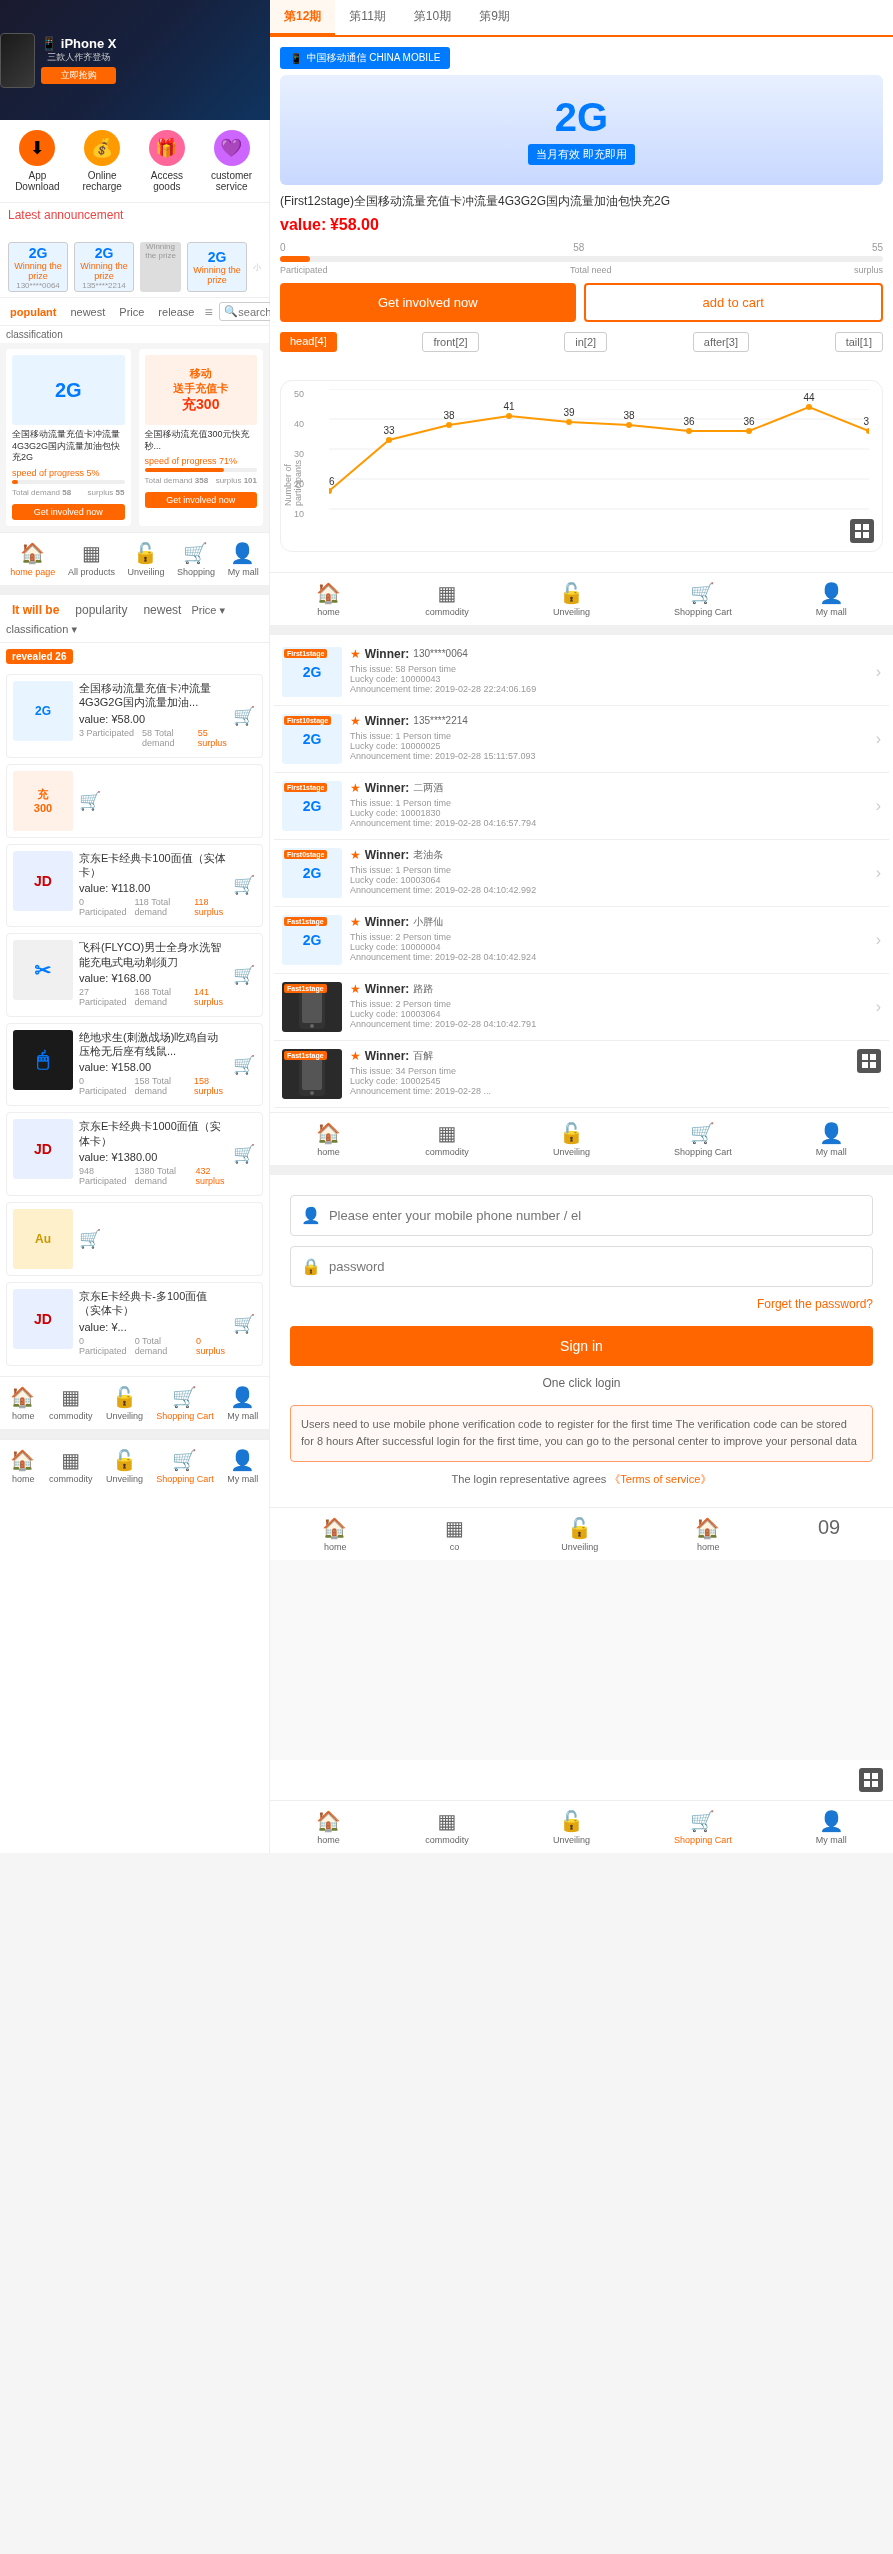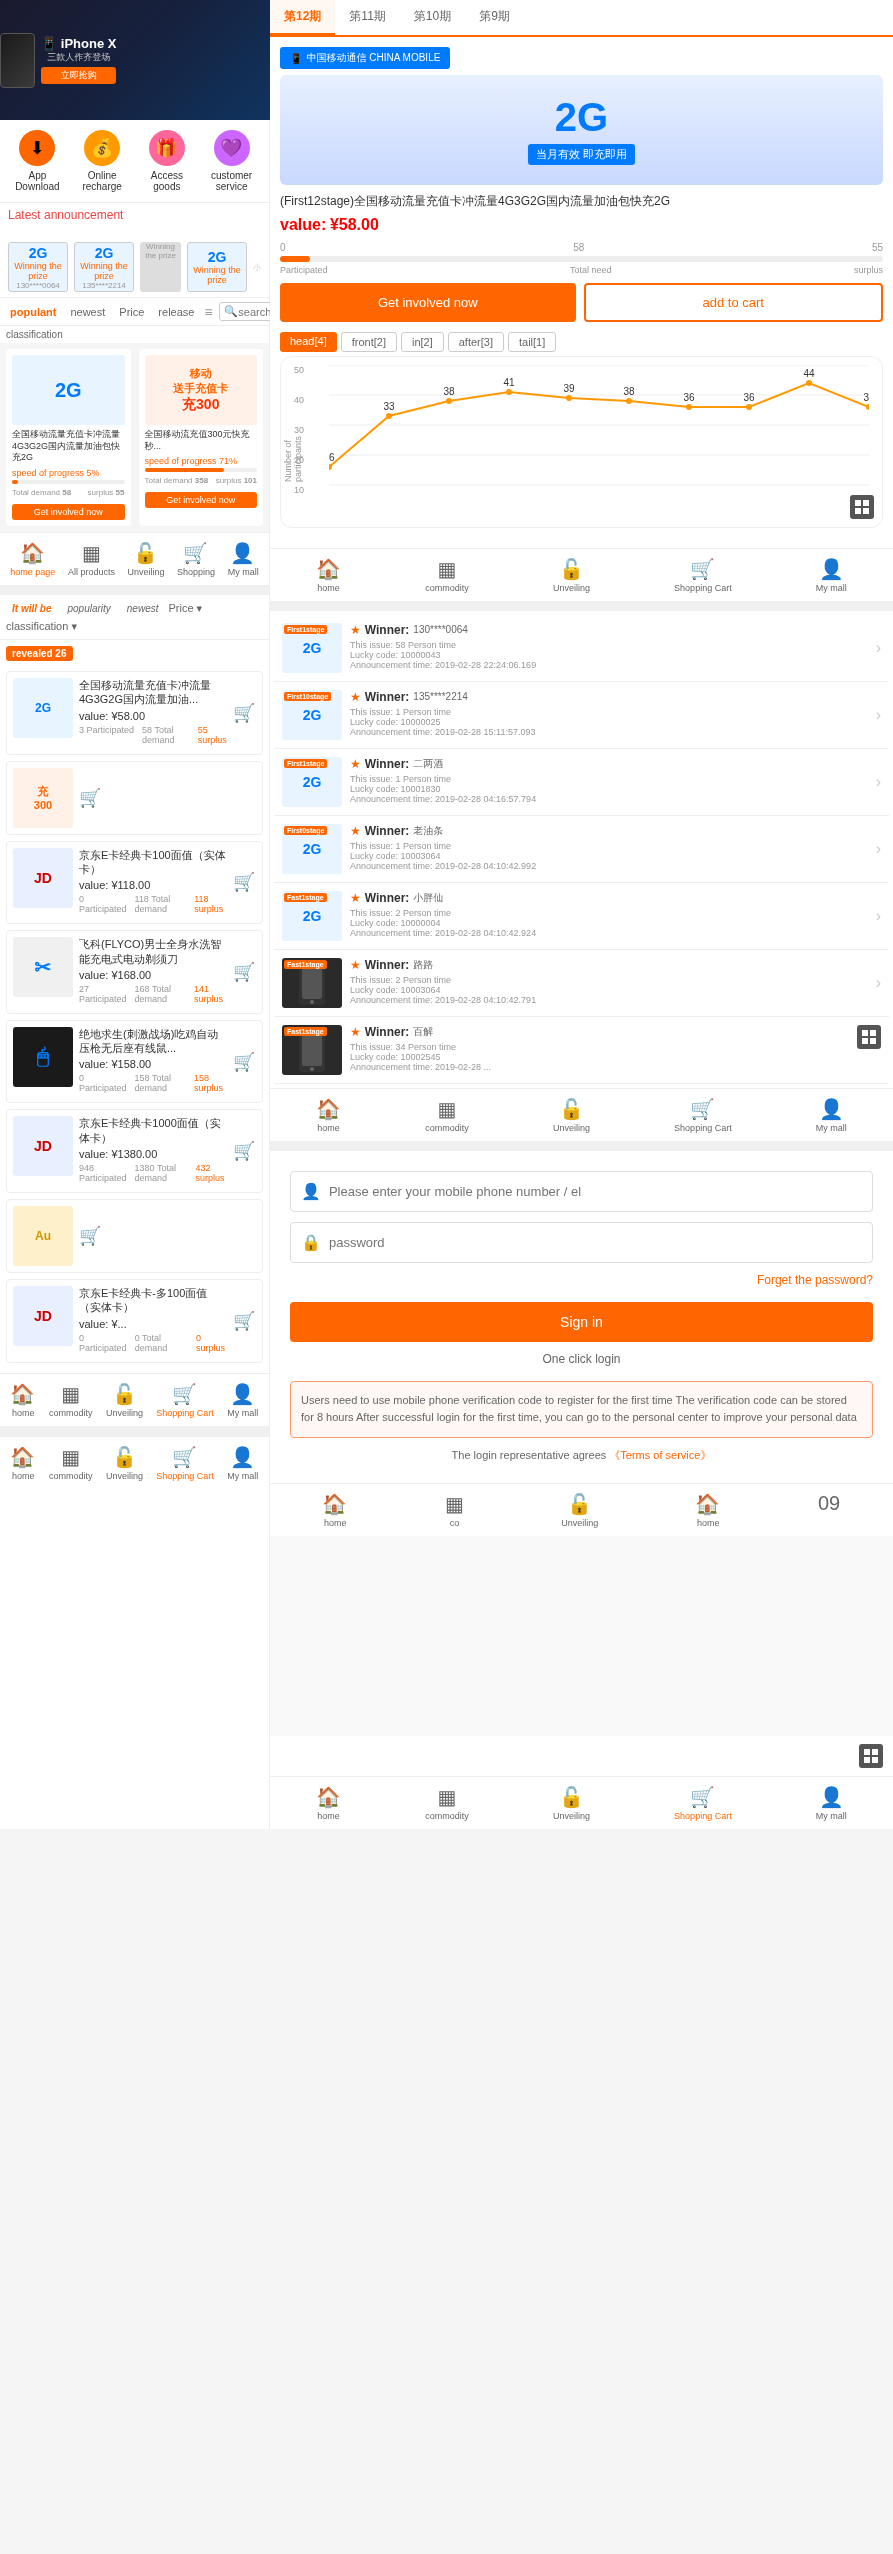--- a/index.html
+++ b/index.html
@@ -51,21 +51,21 @@
     
     .bottom-nav { display: flex; justify-content: space-around; padding: 8px 4px; background: #fff; border-top: 1px solid #eee; position: sticky; bottom: 0; }
     .bottom-nav-item { display: flex; flex-direction: column; align-items: center; gap: 2px; cursor: pointer; }
     .bottom-nav-icon { font-size: 20px; color: #666; }
     .bottom-nav-icon.active { color: #ff6600; }
     .bottom-nav-label { font-size: 9px; color: #666; }
     .bottom-nav-label.active { color: #ff6600; }
     
     
     .revealed-header { display: flex; gap: 4px; padding: 6px; background: #fff; border-bottom: 1px solid #eee; flex-wrap: wrap; }
-    .revealed-tab { font-size: 10px; padding: 2px 6px; border-radius: 3px; cursor: pointer; font-style: italic; }
+    .revealed-tab { font-size: 12px; padding: 2px 6px; border-radius: 3px; cursor: pointer; }
     .revealed-tab.active { color: #ff6600; font-weight: bold; }
     .revealed-tab.inactive { color: #666; }
     .price-dropdown { font-size: 11px; color: #666; display: flex; align-items: center; gap: 2px; cursor: pointer; }
     .class-dropdown { font-size: 11px; color: #666; display: flex; align-items: center; gap: 2px; cursor: pointer; }
     
     .revealed-badge { background: #ff6600; color: white; padding: 2px 6px; border-radius: 3px; font-size: 10px; font-weight: bold; margin: 6px; display: inline-block; }
     
     .revealed-list { padding: 4px 6px; }
     .revealed-item { background: #fff; margin-bottom: 6px; border-radius: 4px; display: flex; gap: 6px; padding: 6px; border: 1px solid #eee; }
     .revealed-item-img { width: 60px; height: 60px; background: #e8f4ff; border-radius: 3px; flex-shrink: 0; display: flex; align-items: center; justify-content: center; font-size: 18px; font-weight: bold; color: #007aff; }
@@ -99,21 +99,21 @@
     .progress-section { margin-bottom: 8px; }
     .progress-nums { display: flex; justify-content: space-between; font-size: 10px; color: #999; margin-bottom: 3px; }
     .progress-bar-big { height: 6px; background: #eee; border-radius: 3px; margin-bottom: 3px; }
     .progress-fill-big { height: 100%; background: #ff6600; border-radius: 3px; }
     .progress-labels { display: flex; justify-content: space-between; font-size: 9px; color: #999; }
     
     .action-btns { display: flex; gap: 8px; margin-bottom: 10px; }
     .btn-orange { background: #ff6600; color: white; border: none; border-radius: 4px; padding: 10px 20px; font-size: 13px; cursor: pointer; flex: 1; }
     .btn-white { background: #fff; color: #ff6600; border: 2px solid #ff6600; border-radius: 4px; padding: 10px 20px; font-size: 13px; cursor: pointer; flex: 1; }
     
-    .position-tabs { display: flex; gap: 4px; margin-bottom: 4px; flex-wrap: wrap; }
+    .position-tabs { display: flex; gap: 4px; margin-bottom: 28px; flex-wrap: wrap; justify-content: space-between; }
     .pos-tab { background: #ff6600; color: white; padding: 3px 10px; border-radius: 3px; font-size: 11px; cursor: pointer; }
     .pos-tab.inactive { background: #fff; color: #666; border: 1px solid #ccc; }
     
     
     .chart-section { border: 1px solid #eee; border-radius: 12px; padding: 8px; margin-bottom: 10px; position: relative; }
     
     
     .winner-list { padding: 4px; }
     .winner-item { display: flex; gap: 8px; padding: 8px; border-bottom: 1px solid #eee; cursor: pointer; align-items: flex-start; }
     .winner-img { width: 60px; height: 50px; background: #e8f4ff; border-radius: 3px; flex-shrink: 0; display: flex; align-items: center; justify-content: center; font-size: 14px; font-weight: bold; color: #007aff; position: relative; }

